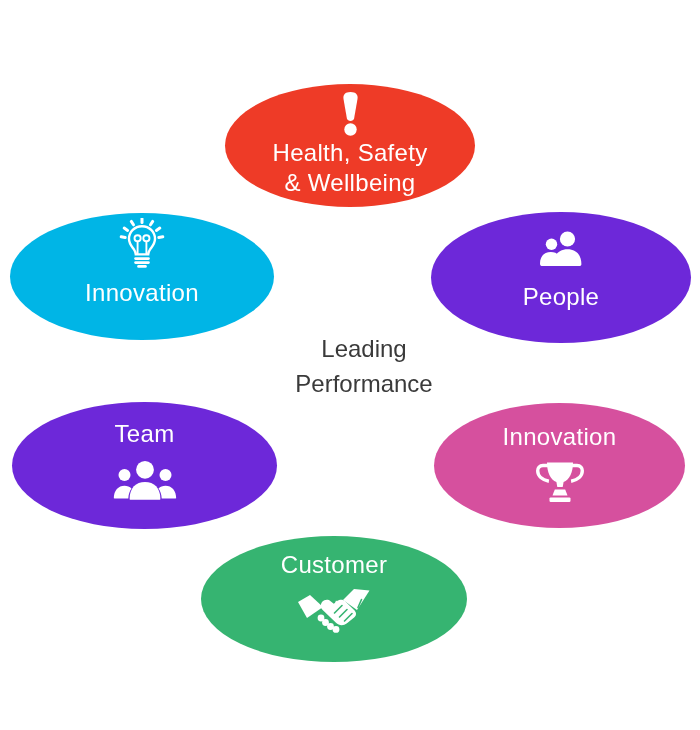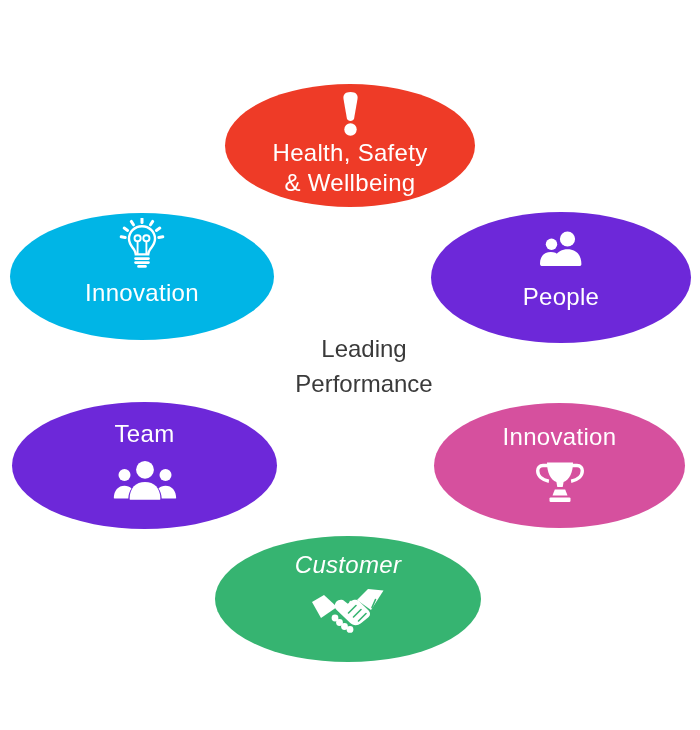--- a/index.html
+++ b/index.html
@@ -22,21 +22,21 @@
   #node-health{left:225px;top:84px;width:250px;height:123px;padding-top:8px;}
   #node-health .icon{margin-bottom:2px;}
   #node-innovation{left:10px;top:213px;width:264px;height:127px;padding-top:5px;}
   #node-innovation .icon{margin-bottom:9px;}
   #node-people{left:431px;top:212px;width:260px;height:131px;padding-top:19px;}
   #node-people .icon{margin-bottom:16px;}
   #node-team{left:12px;top:402px;width:265px;height:127px;padding-top:17px;}
   #node-team .label{margin-bottom:10px;}
   #node-performance{left:434px;top:403px;width:251px;height:125px;padding-top:19px;}
   #node-performance .label{margin-bottom:10px;}
-  #node-customer{left:215px;top:536px;width:266px;height:126px;padding-top:14px;font-style:italic;}
+  #node-customer{left:201px;top:536px;width:266px;height:126px;padding-top:14px;}
   #node-customer .label{margin-bottom:9px;}
   .center-title{
     position:absolute;left:264px;top:331px;width:200px;
     text-align:center;font-size:24px;line-height:35px;color:#3a3a3a;
     font-weight:400;
   }
 </style>
 </head>
 <body>
 

